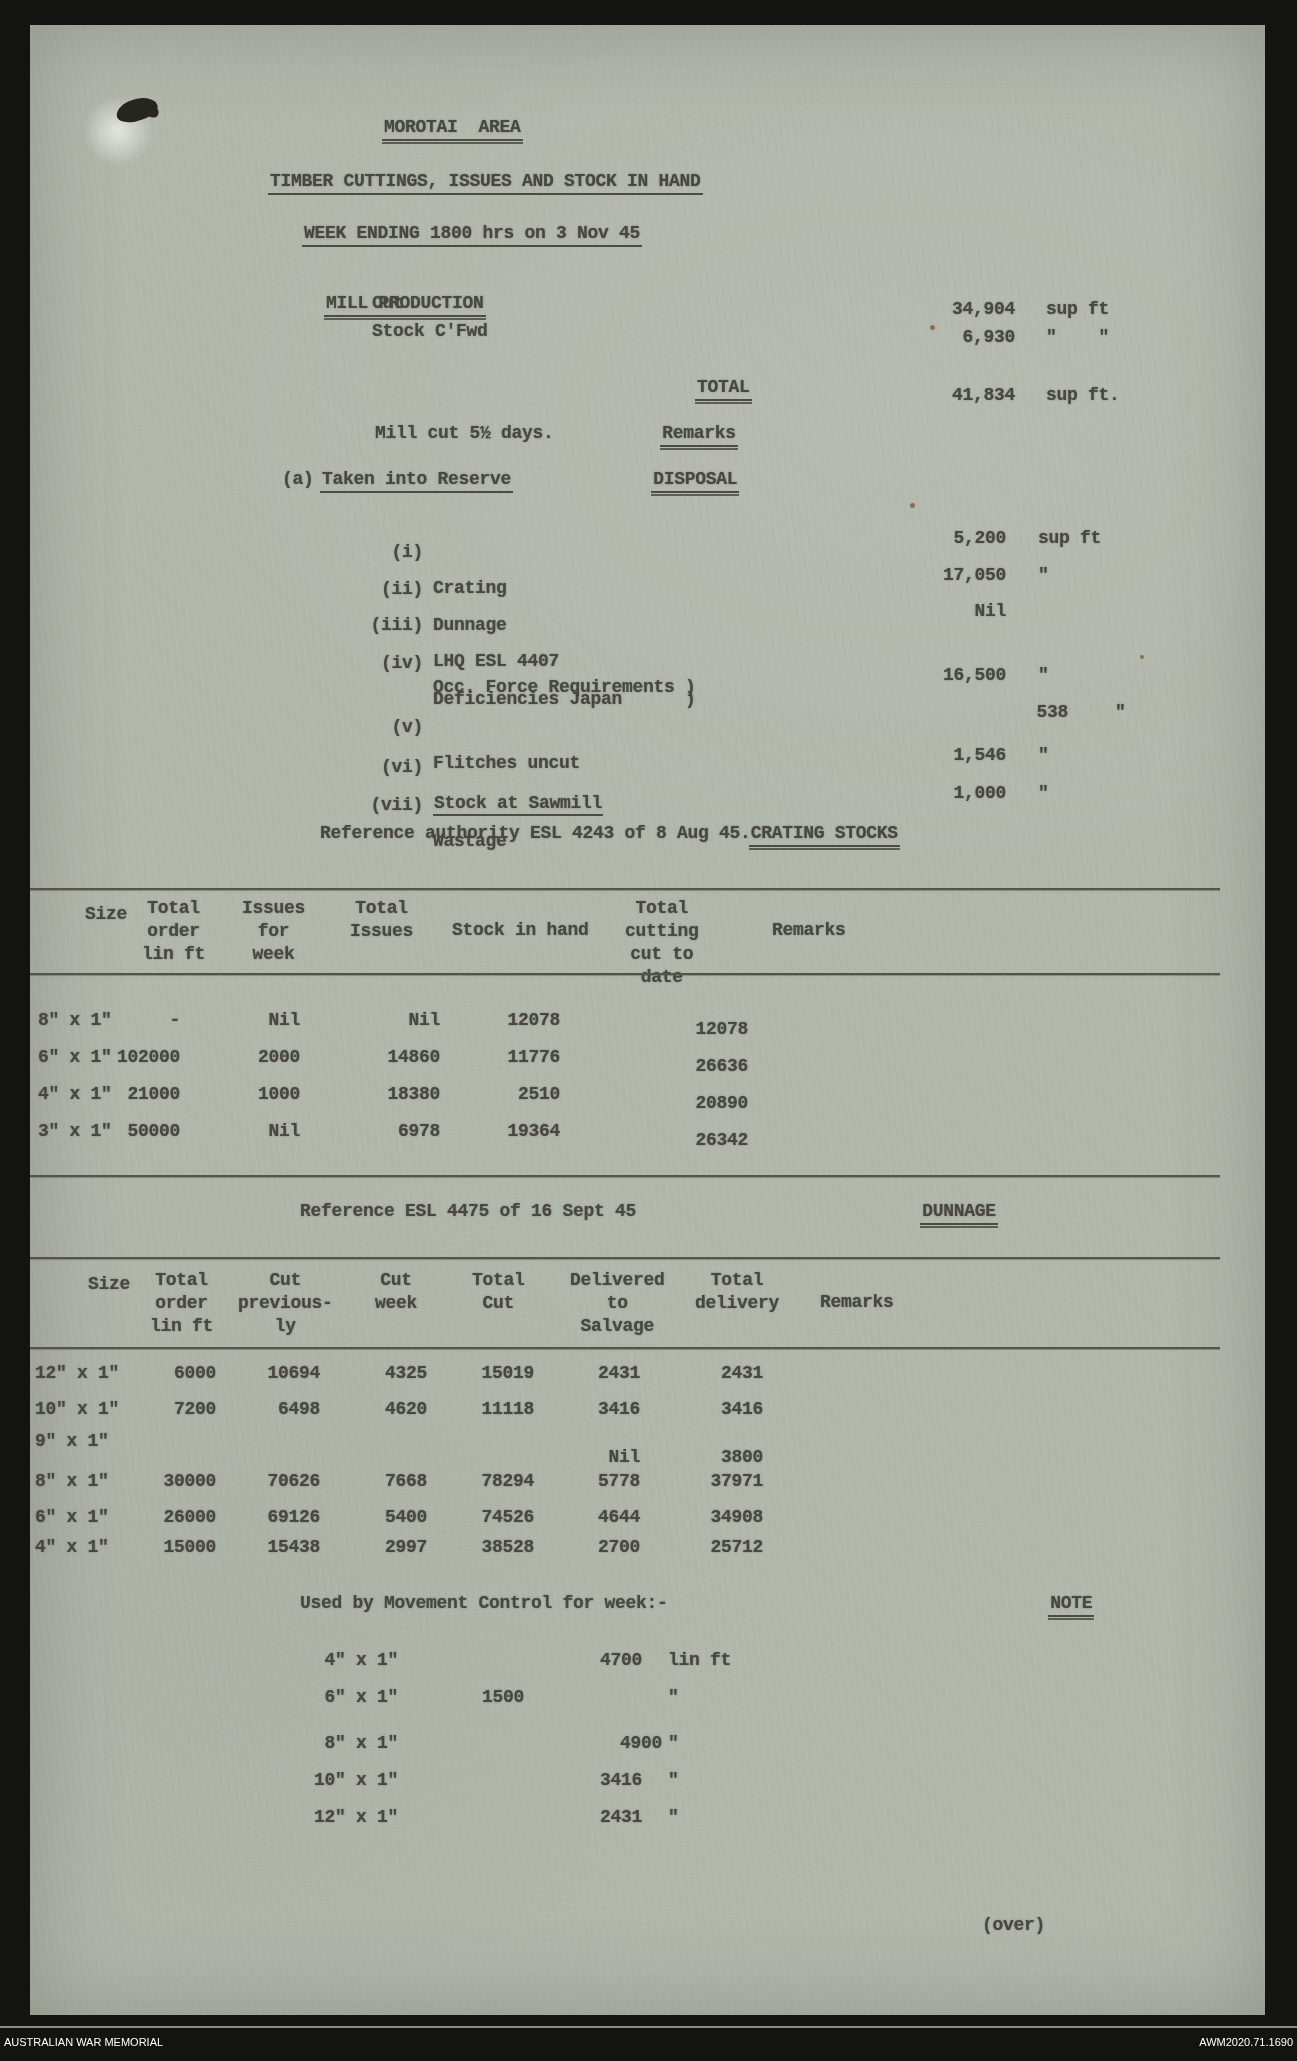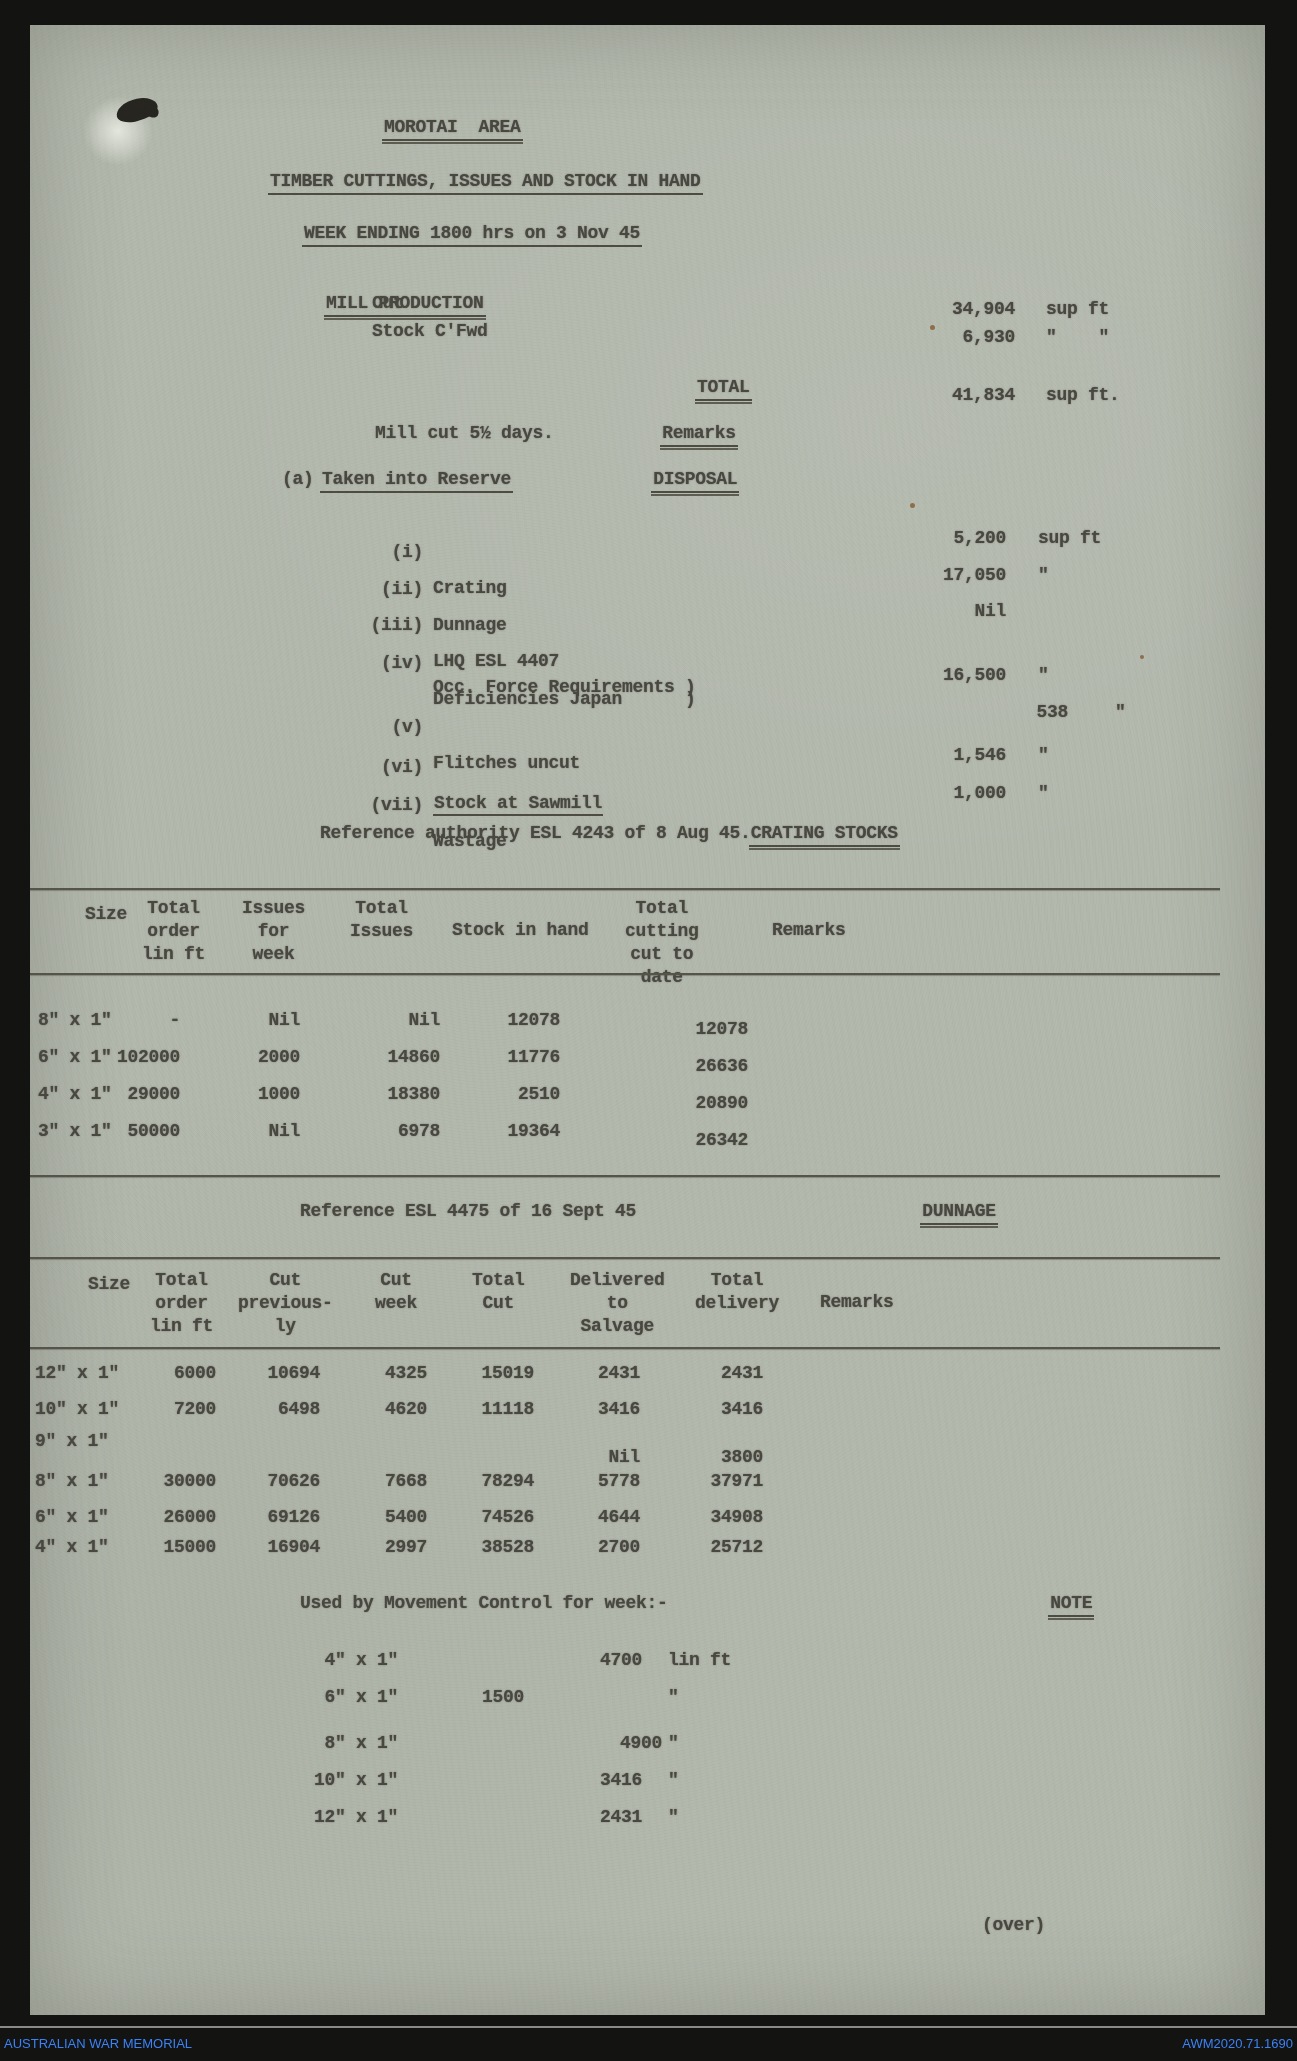--- a/index.html
+++ b/index.html
@@ -47,22 +47,22 @@
   
   #tear-halo{position:absolute;left:40px;top:58px;width:96px;height:96px;
     background:radial-gradient(closest-side, rgba(230,233,224,.95), rgba(230,233,224,0) 72%);}
   #damage{position:absolute;left:86px;top:74px;width:42px;height:22px;background:#26251f;
     border-radius:55% 45% 60% 40% / 60% 50% 50% 40%;transform:rotate(-12deg);}
   #damage::after{content:"";position:absolute;left:27px;top:10px;width:15px;height:11px;background:#26251f;
     border-radius:50% 50% 40% 60%;transform:rotate(24deg);}
   .speck{position:absolute;width:5px;height:5px;border-radius:50%;background:#7d4f1f;opacity:.7;}
   
   .footline{position:absolute;left:0;top:2026px;width:1297px;height:2px;background:#8a8a8a;}
-  .foot{position:absolute;top:2036px;color:#3b82f6;font-family:"Liberation Sans","DejaVu Sans",sans-serif;
-        font-size:13px;font-weight:400;letter-spacing:0;}
+  .foot{position:absolute;top:2036px;color:#ffffff;font-family:"Liberation Sans","DejaVu Sans",sans-serif;
+        font-size:11px;font-weight:400;letter-spacing:0;}
 </style>
 </head>
 <body>
 
 <div id="scan">
   <div id="paper" class="ink">
 
     <div id="tear-halo"></div>
     <div id="damage"></div>
     <div class="speck" style="left:900px;top:300px;"></div>
@@ -169,21 +169,21 @@
     <div class="trow" style="top:1022px;">
       <span class="tc ca">6" x 1"</span>
       <span class="tc cb">102000</span>
       <span class="tc cc">2000</span>
       <span class="tc cd">14860</span>
       <span class="tc ce">11776</span>
       <span class="tc cf">26636</span>
     </div>
     <div class="trow" style="top:1059px;">
       <span class="tc ca">4" x 1"</span>
-      <span class="tc cb">29000</span>
+      <span class="tc cb">21000</span>
       <span class="tc cc">1000</span>
       <span class="tc cd">18380</span>
       <span class="tc ce">2510</span>
       <span class="tc cf">20890</span>
     </div>
     <div class="trow" style="top:1096px;">
       <span class="tc ca">3" x 1"</span>
       <span class="tc cb">50000</span>
       <span class="tc cc">Nil</span>
       <span class="tc cd">6978</span>
@@ -253,21 +253,21 @@
       <span class="tc db">26000</span>
       <span class="tc dc">69126</span>
       <span class="tc dd">5400</span>
       <span class="tc de">74526</span>
       <span class="tc df">4644</span>
       <span class="tc dg">34908</span>
     </div>
     <div class="trow" style="top:1512px;">
       <span class="tc da">4" x 1"</span>
       <span class="tc db">15000</span>
-      <span class="tc dc">16904</span>
+      <span class="tc dc">15438</span>
       <span class="tc dd">2997</span>
       <span class="tc de">38528</span>
       <span class="tc df">2700</span>
       <span class="tc dg">25712</span>
     </div>
 
     
     <span class="abs uu" style="left:192px;top:1568px;">NOTE</span>
     <span class="abs" style="left:270px;top:1568px;">Used by Movement Control for week:-</span>
 

